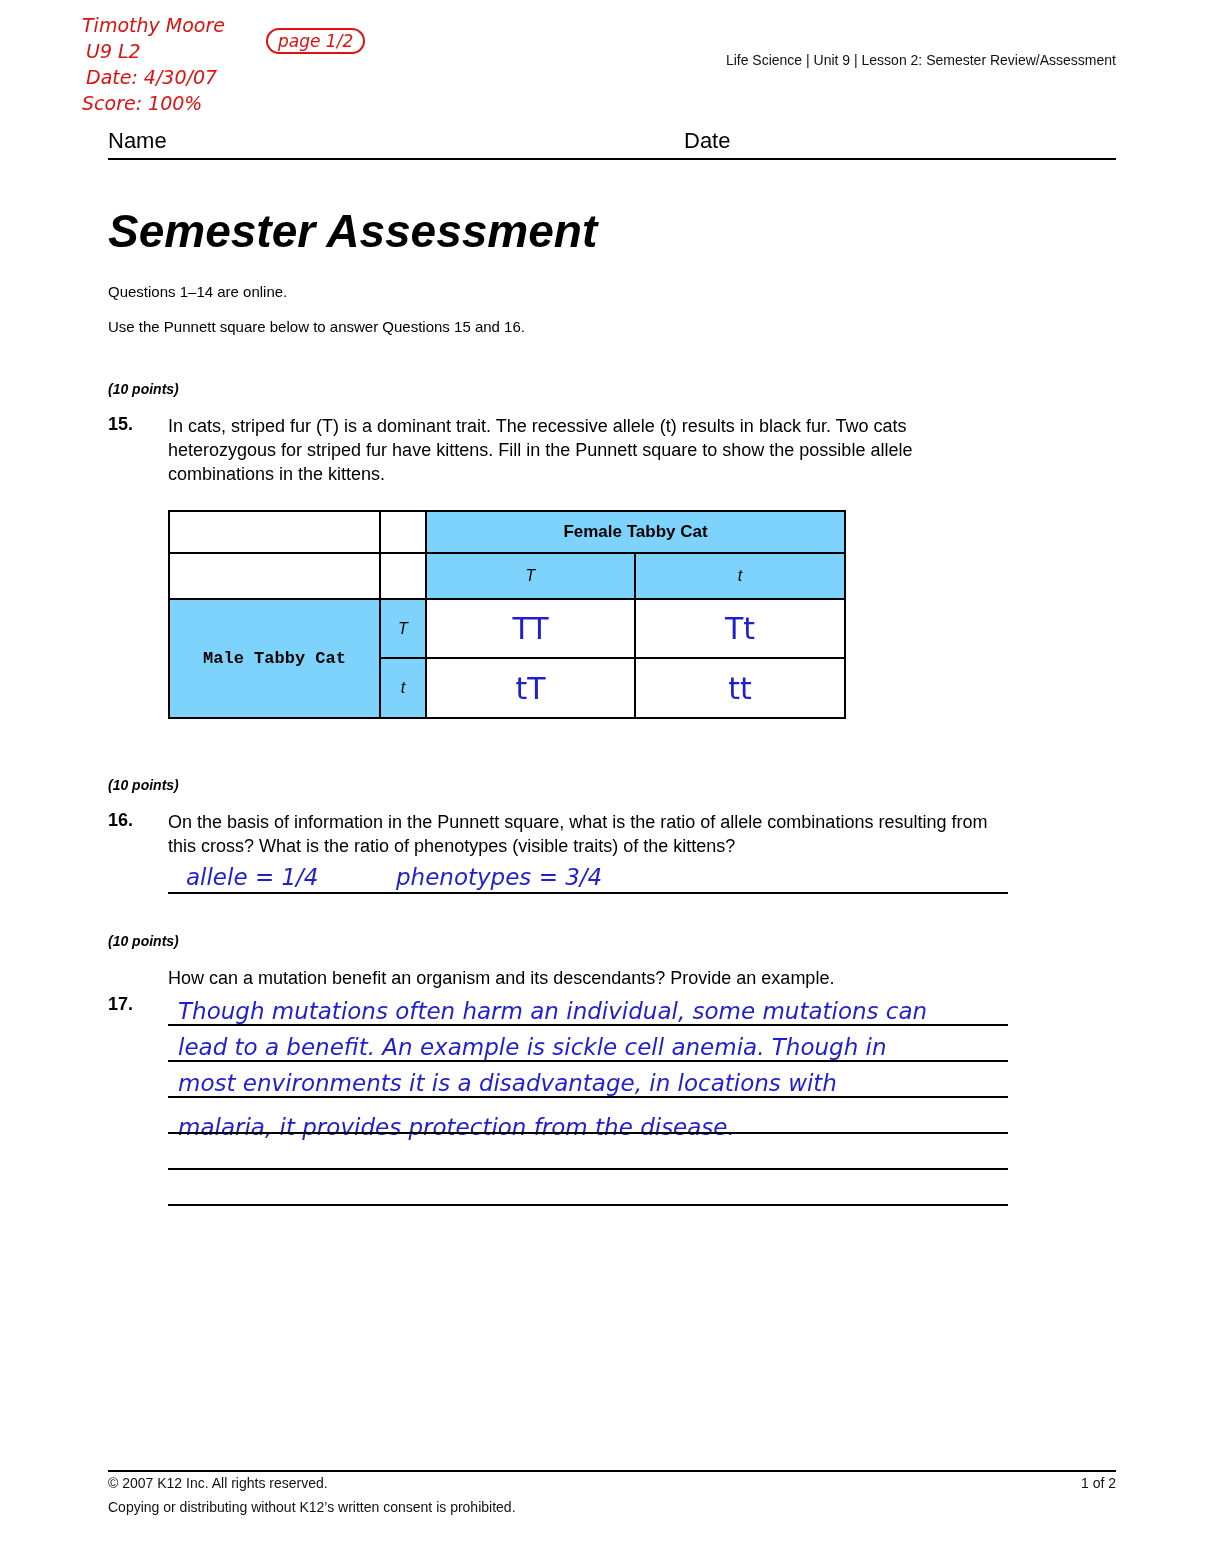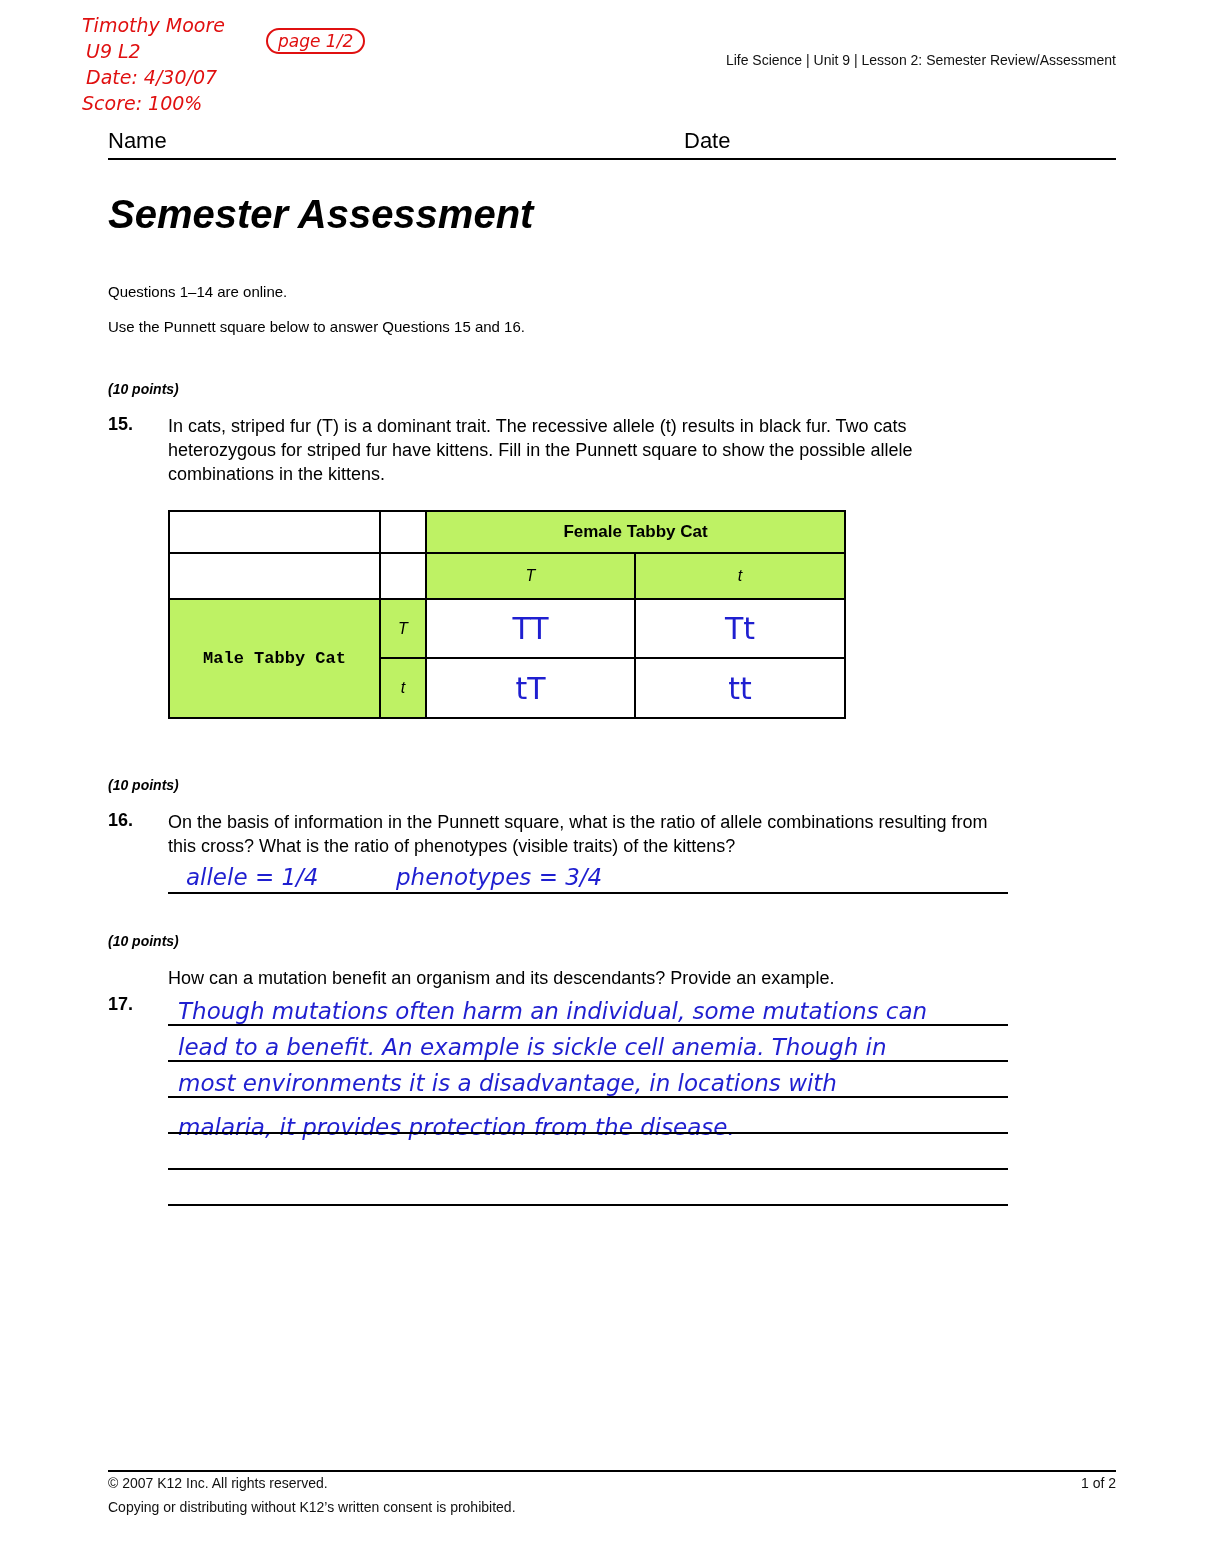--- a/index.html
+++ b/index.html
@@ -7,29 +7,29 @@
            font-family: "Liberation Sans", sans-serif; color: #000; }
     .abs { position: absolute; }
     .hand-red { color: #e01010; font-family: "DejaVu Sans", sans-serif; font-style: italic; }
     .hand-blue { color: #1f1fd0; font-family: "DejaVu Sans", sans-serif; font-style: italic; text-align: center; }
     .annot { left: 82px; font-size: 19px; line-height: 22px; }
     .page-oval { left: 266px; top: 28px; border: 2px solid #e01010; border-radius: 16px;
                  padding: 1px 10px; font-size: 17px; }
     .running-head { right: 108px; top: 52px; font-size: 14px; color: #111; }
     .namedate { left: 108px; top: 128px; width: 1008px; height: 30px; border-bottom: 2px solid #000; }
     .namedate span { position: absolute; top: 0; font-size: 22px; }
-    .title { left: 108px; top: 192px; font-size: 40px; font-weight: bold; font-style: italic; }
+    .title { left: 108px; top: 204px; font-size: 46px; font-weight: bold; font-style: italic; }
     .p { left: 108px; font-size: 15px; }
     .pts { left: 108px; font-size: 14px; font-weight: bold; font-style: italic; }
     .qnum { left: 108px; font-size: 18px; font-weight: bold; }
     .qtext { left: 168px; font-size: 18px; line-height: 24px; width: 840px; }
     table.punnett { position: absolute; left: 168px; top: 510px; border-collapse: collapse;
                     font-size: 17px; }
     table.punnett td { border: 2px solid #000; padding: 0; text-align: center; vertical-align: middle; }
-    .gray { background: #bef264; }
+    .gray { background: #7dd3fc; }
     .allele { font-style: italic; font-size: 16px; }
     .cell-hand { font-size: 30px; color: #1f1fd0; font-family: "DejaVu Sans", sans-serif; }
     .rule { left: 168px; width: 840px; height: 0; border-top: 2px solid #000; }
     .ans-line { left: 178px; font-size: 23px; white-space: nowrap; }
     .footer-rule { left: 108px; top: 1470px; width: 1008px; border-top: 2px solid #000; }
     .foot { font-size: 14px; color: #111; }
   </style>
 </head>
 <body>
 

